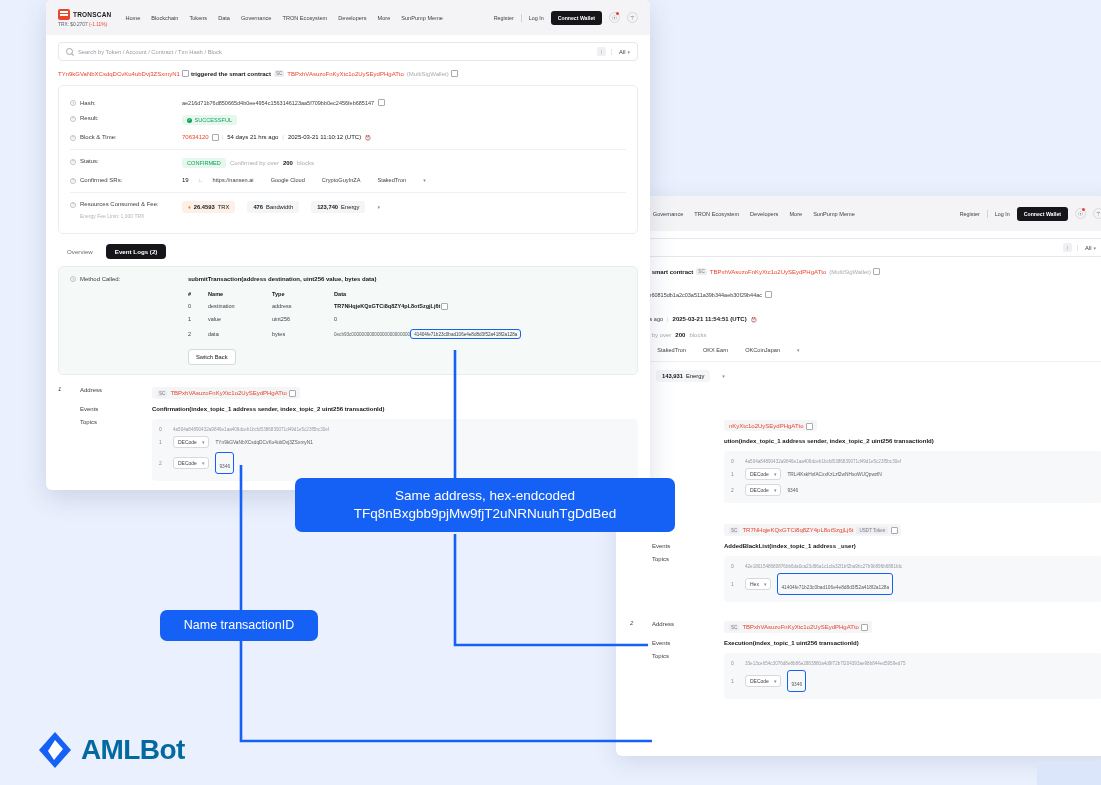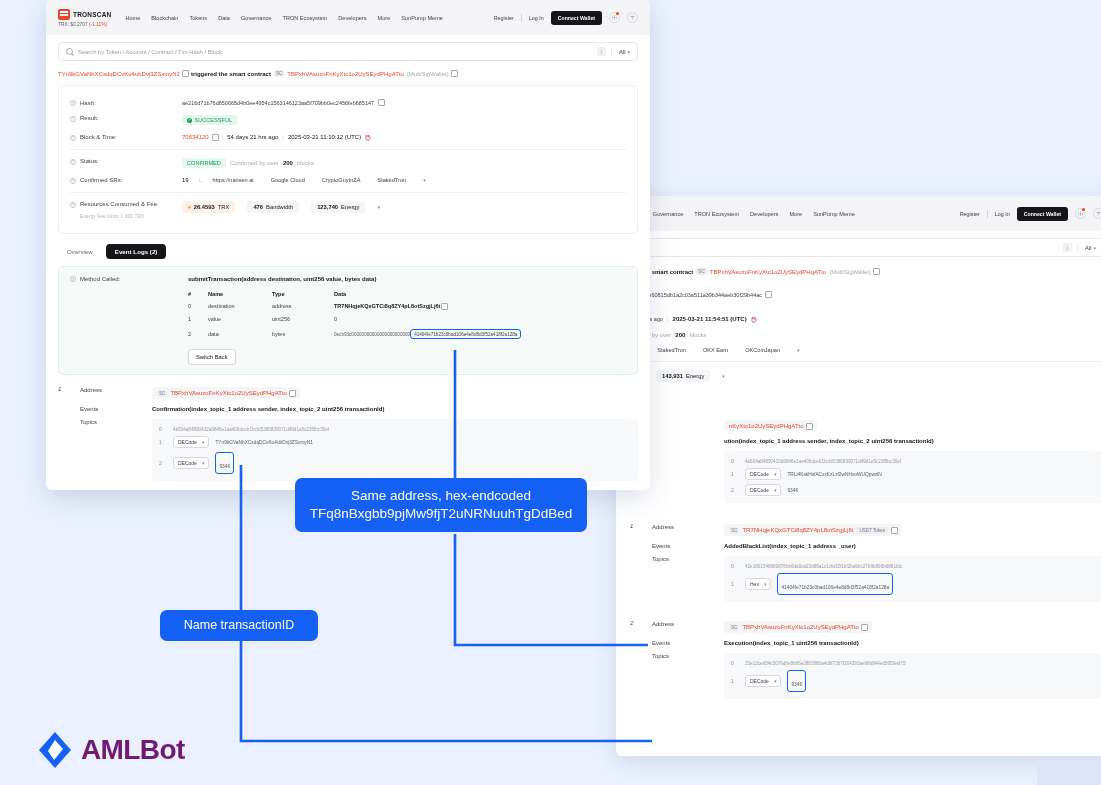--- a/index.html
+++ b/index.html
@@ -101,27 +101,27 @@
   .sigtxt { font-size: 6px; color: #16161a; font-weight: 600; }
   .topicbox { background: #f7f8fa; border-radius: 4px; padding: 5px 7px; }
   .trow { display: flex; align-items: center; gap: 6px; padding: 2px 0; }
   .tidx { width: 8px; font-size: 5px; color: #8a8a93; }
   .thash { font-size: 4.6px; color: #9a9aa3; word-break: break-all; }
   .decode { border: .7px solid #d8d8de; border-radius: 3px; background: #fff; font-size: 5px; color: #3d3d46; padding: 2px 4px; display: flex; align-items: center; gap: 5px; }
   .tval { font-size: 4.8px; color: #5a5a62; }
 
   
   .callout { position: absolute; background: #1560f5; color: #fff; border-radius: 7px; text-align: center; z-index: 40; line-height: 1.35; }
-  .co1 { left: 295px; top: 478px; width: 292px; padding: 9px 10px; font-size: 13.5px; }
+  .co1 { left: 295px; top: 478px; width: 380px; padding: 9px 10px; font-size: 13.5px; }
   .co2 { left: 160px; top: 610px; width: 158px; padding: 7px 8px; font-size: 12.5px; }
   svg.leaders { position: absolute; left: 0; top: 0; width: 1101px; height: 785px; z-index: 30; pointer-events: none; }
 
   
   .logo { position: absolute; left: 38px; top: 731px; display: flex; align-items: center; gap: 9px; z-index: 45; }
-  .logo-txt { font-size: 28px; font-weight: 800; color: #701a75; letter-spacing: -.6px; }
+  .logo-txt { font-size: 28px; font-weight: 800; color: #0369a1; letter-spacing: -.6px; }
   .swatch { position: absolute; right: 0; bottom: 0; width: 64px; height: 24px; background: #dbe6fb; }
 </style>
 </head>
 <body>
 
 <div class="win win-back">
   <div class="nav">
     <div class="navlinks" style="margin-left:2px">
       <span class="navlink">Data</span>
       <span class="navlink">Governance</span>

